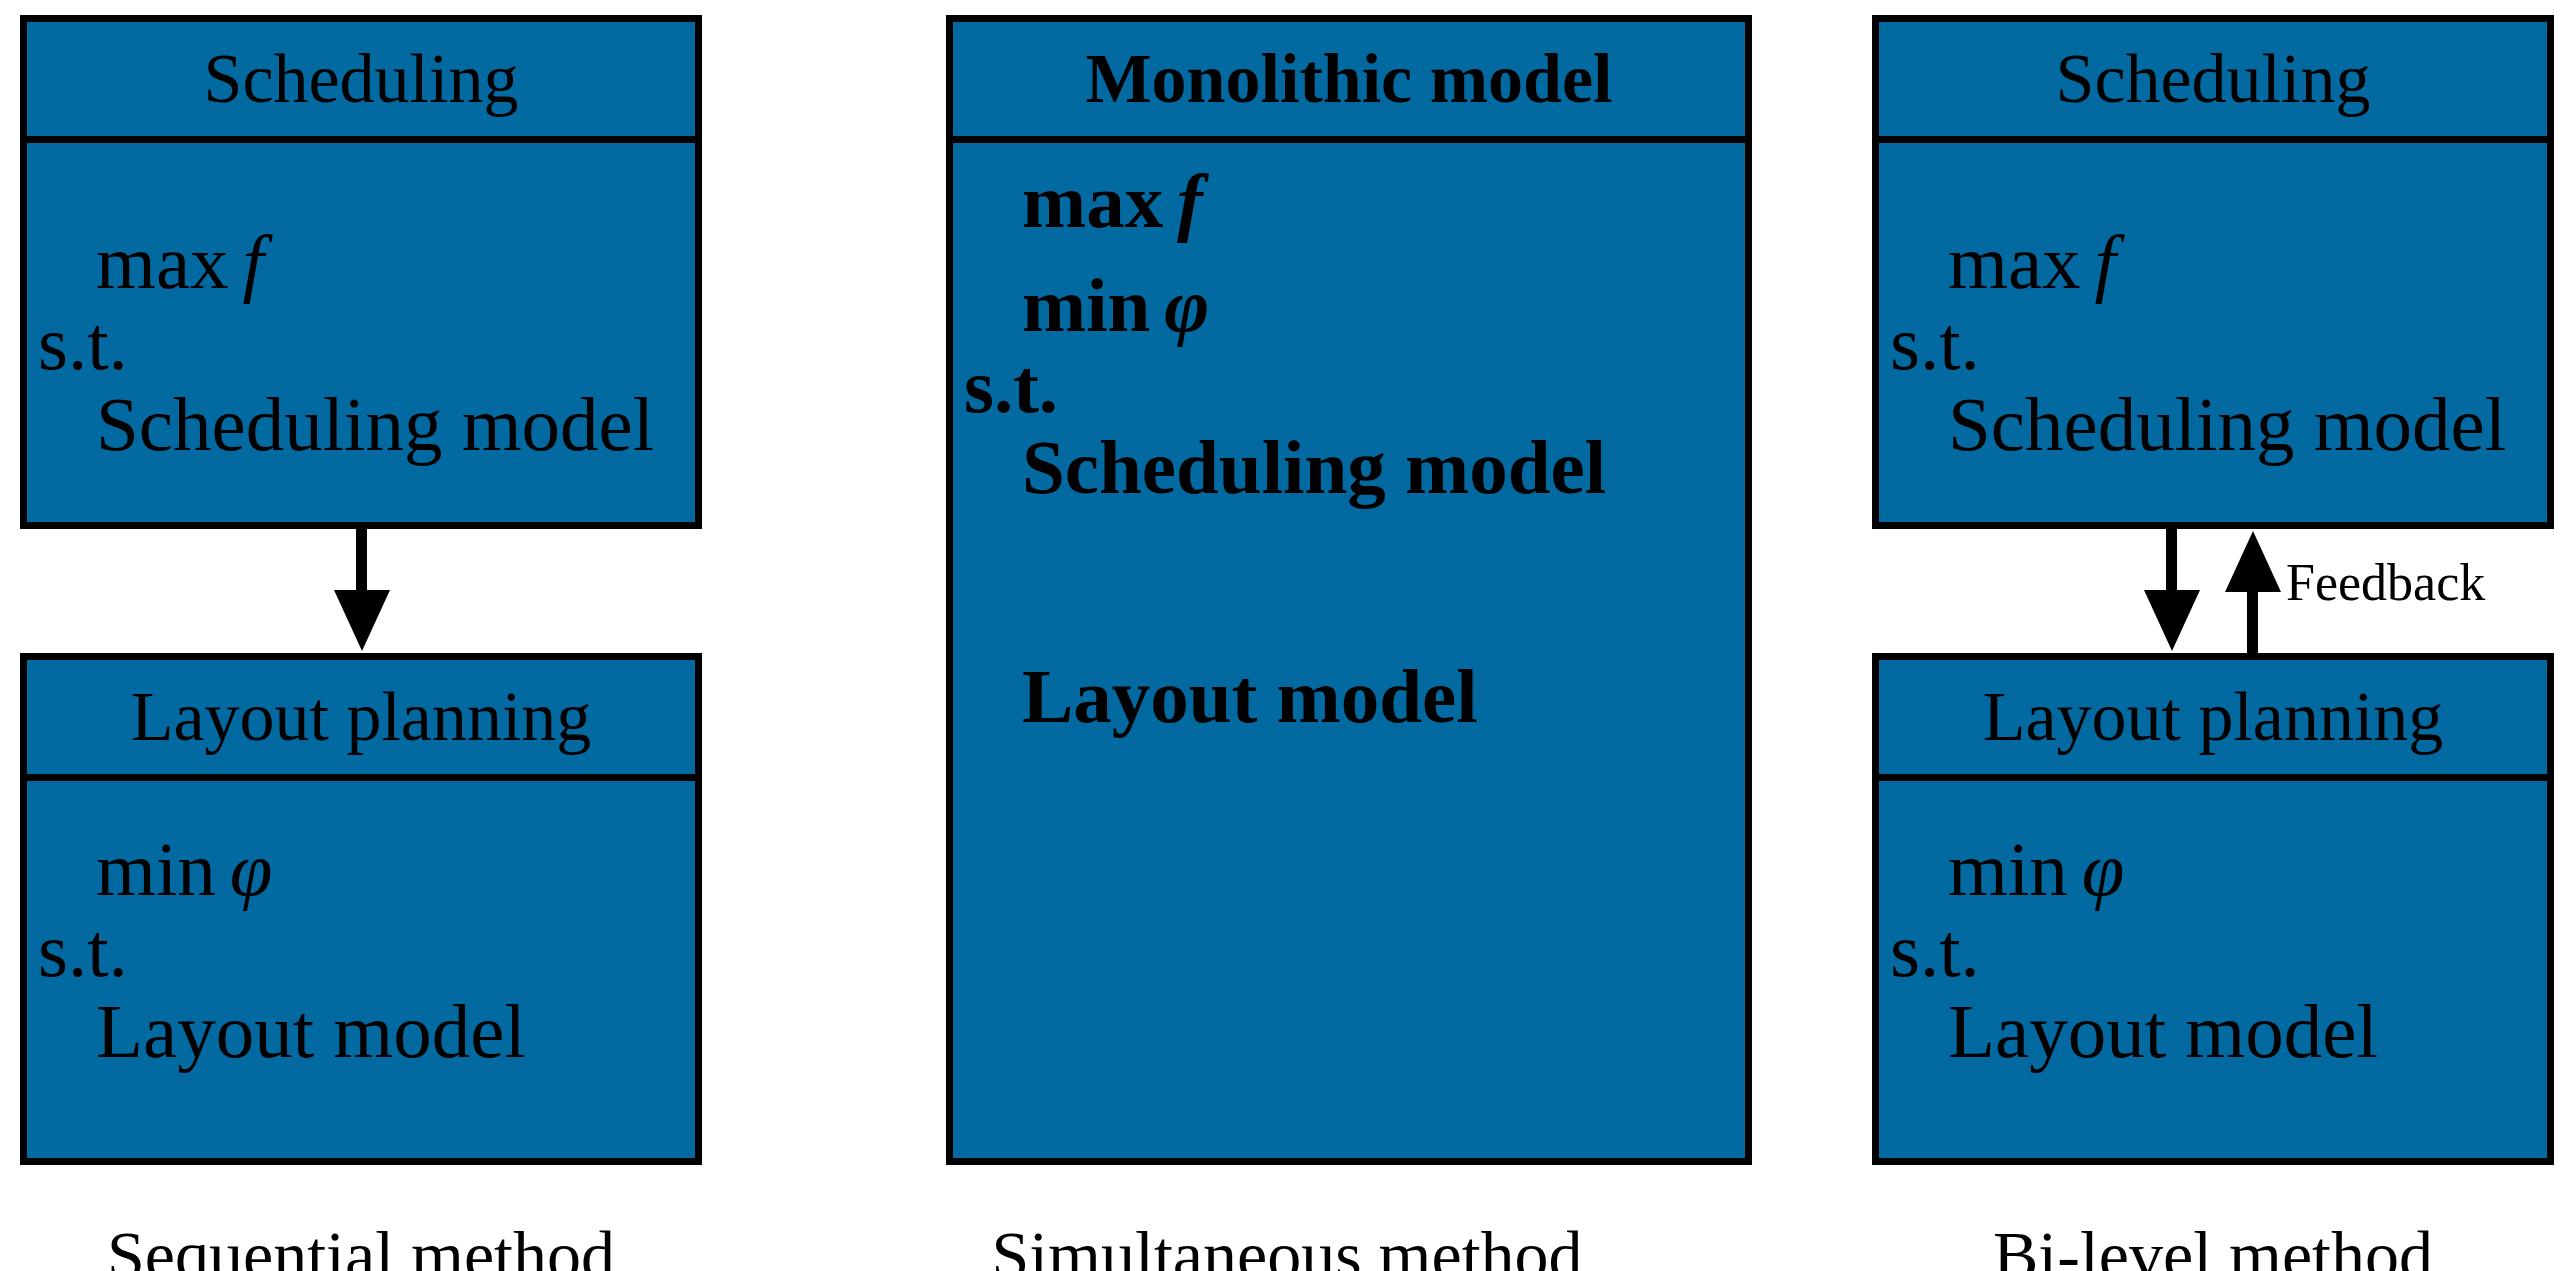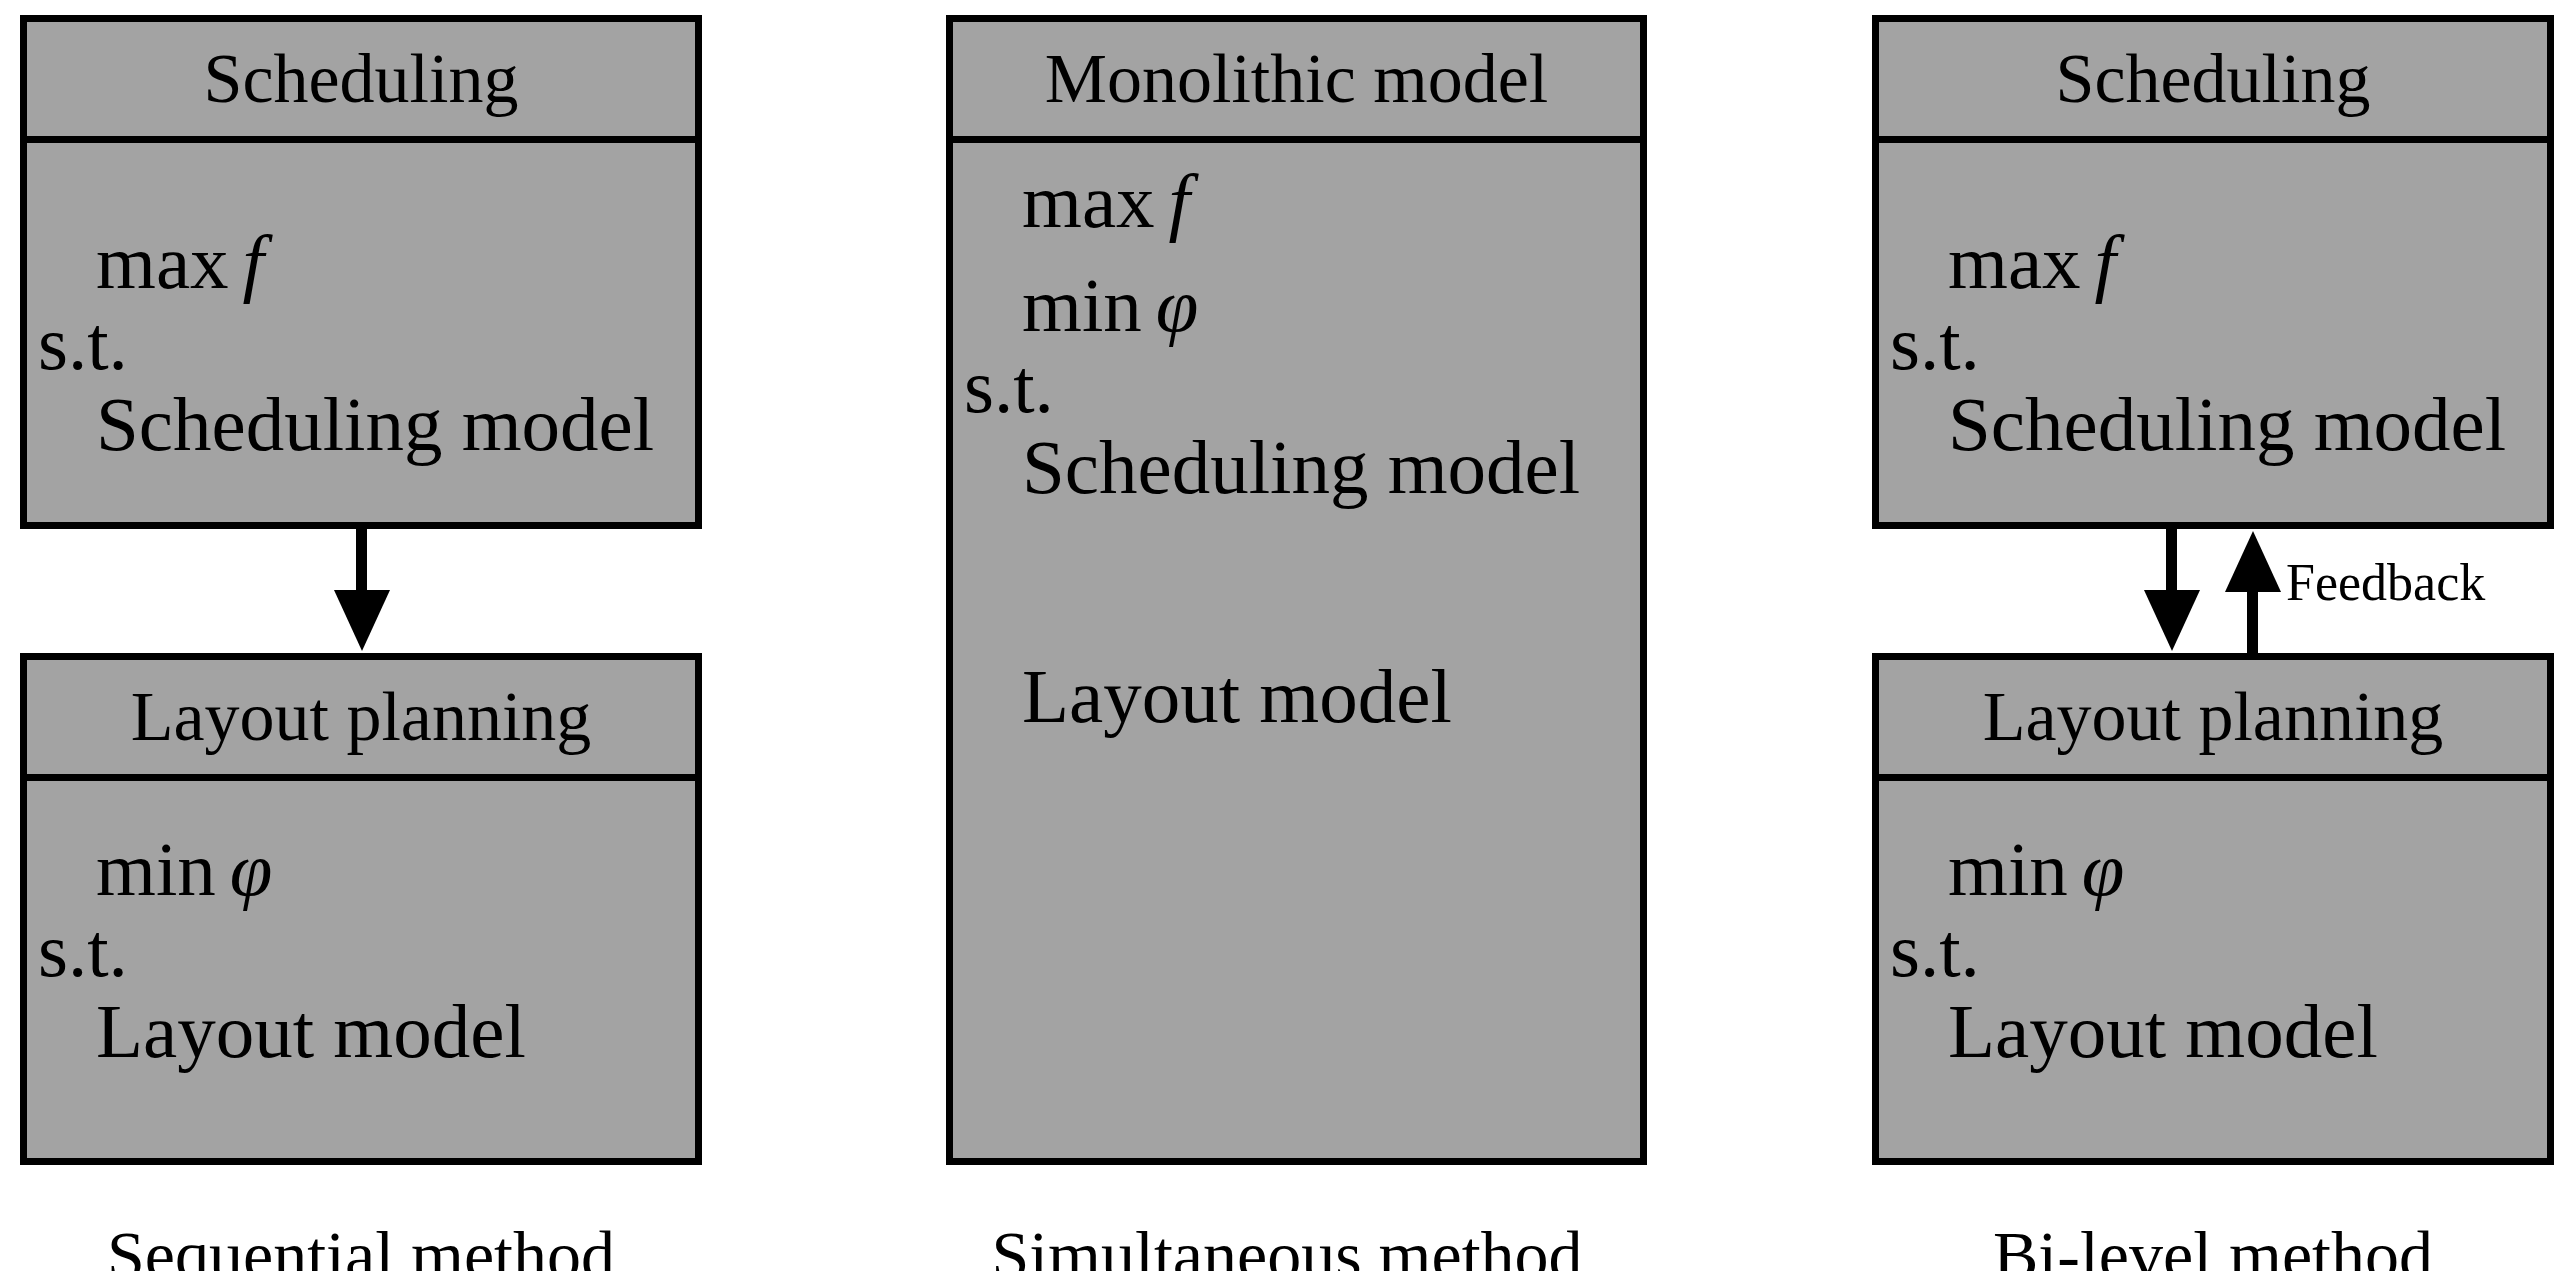--- a/index.html
+++ b/index.html
@@ -9,21 +9,21 @@
     height: 1271px;
     background: #ffffff;
     font-family: "Liberation Serif", "DejaVu Serif", serif;
     color: #000000;
     overflow: hidden;
   }
   .box {
     position: absolute;
     box-sizing: border-box;
     border: 7.4px solid #000000;
-    background: #a3a3a3;
+    background: #0369a1;
   }
   .hdr {
     height: 114px;
     line-height: 114px;
     border-bottom: 7.4px solid #000000;
     text-align: center;
     font-size: 70px;
     white-space: nowrap;
     overflow: hidden;
   }
@@ -93,21 +93,21 @@
         <div class="line ind"><span>min</span><i class="var">φ</i></div>
         <div class="line"><span>s.t.</span></div>
         <div class="line ind"><span>Layout model</span></div>
       </div>
     </div>
 
     <div class="caption" style="left:20px; top:1188px; width:682px;">Sequential method</div>
   </div>
 
   <div>
-    <div class="box" style="left:946px; top:14.8px; width:701px; height:1150px;">
+    <div class="box" style="left:946px; top:14.8px; width:806px; height:1150px;font-weight:bold;">
       <div class="hdr">Monolithic model</div>
       <div class="body body-mono">
         <div class="line ind"><span>max</span><i class="var">f</i></div>
         <div class="line ind gap-small"><span>min</span><i class="var">φ</i></div>
         <div class="line"><span>s.t.</span></div>
         <div class="line ind"><span>Scheduling model</span></div>
         <div class="line ind gap-big"><span>Layout model</span></div>
       </div>
     </div>
 

